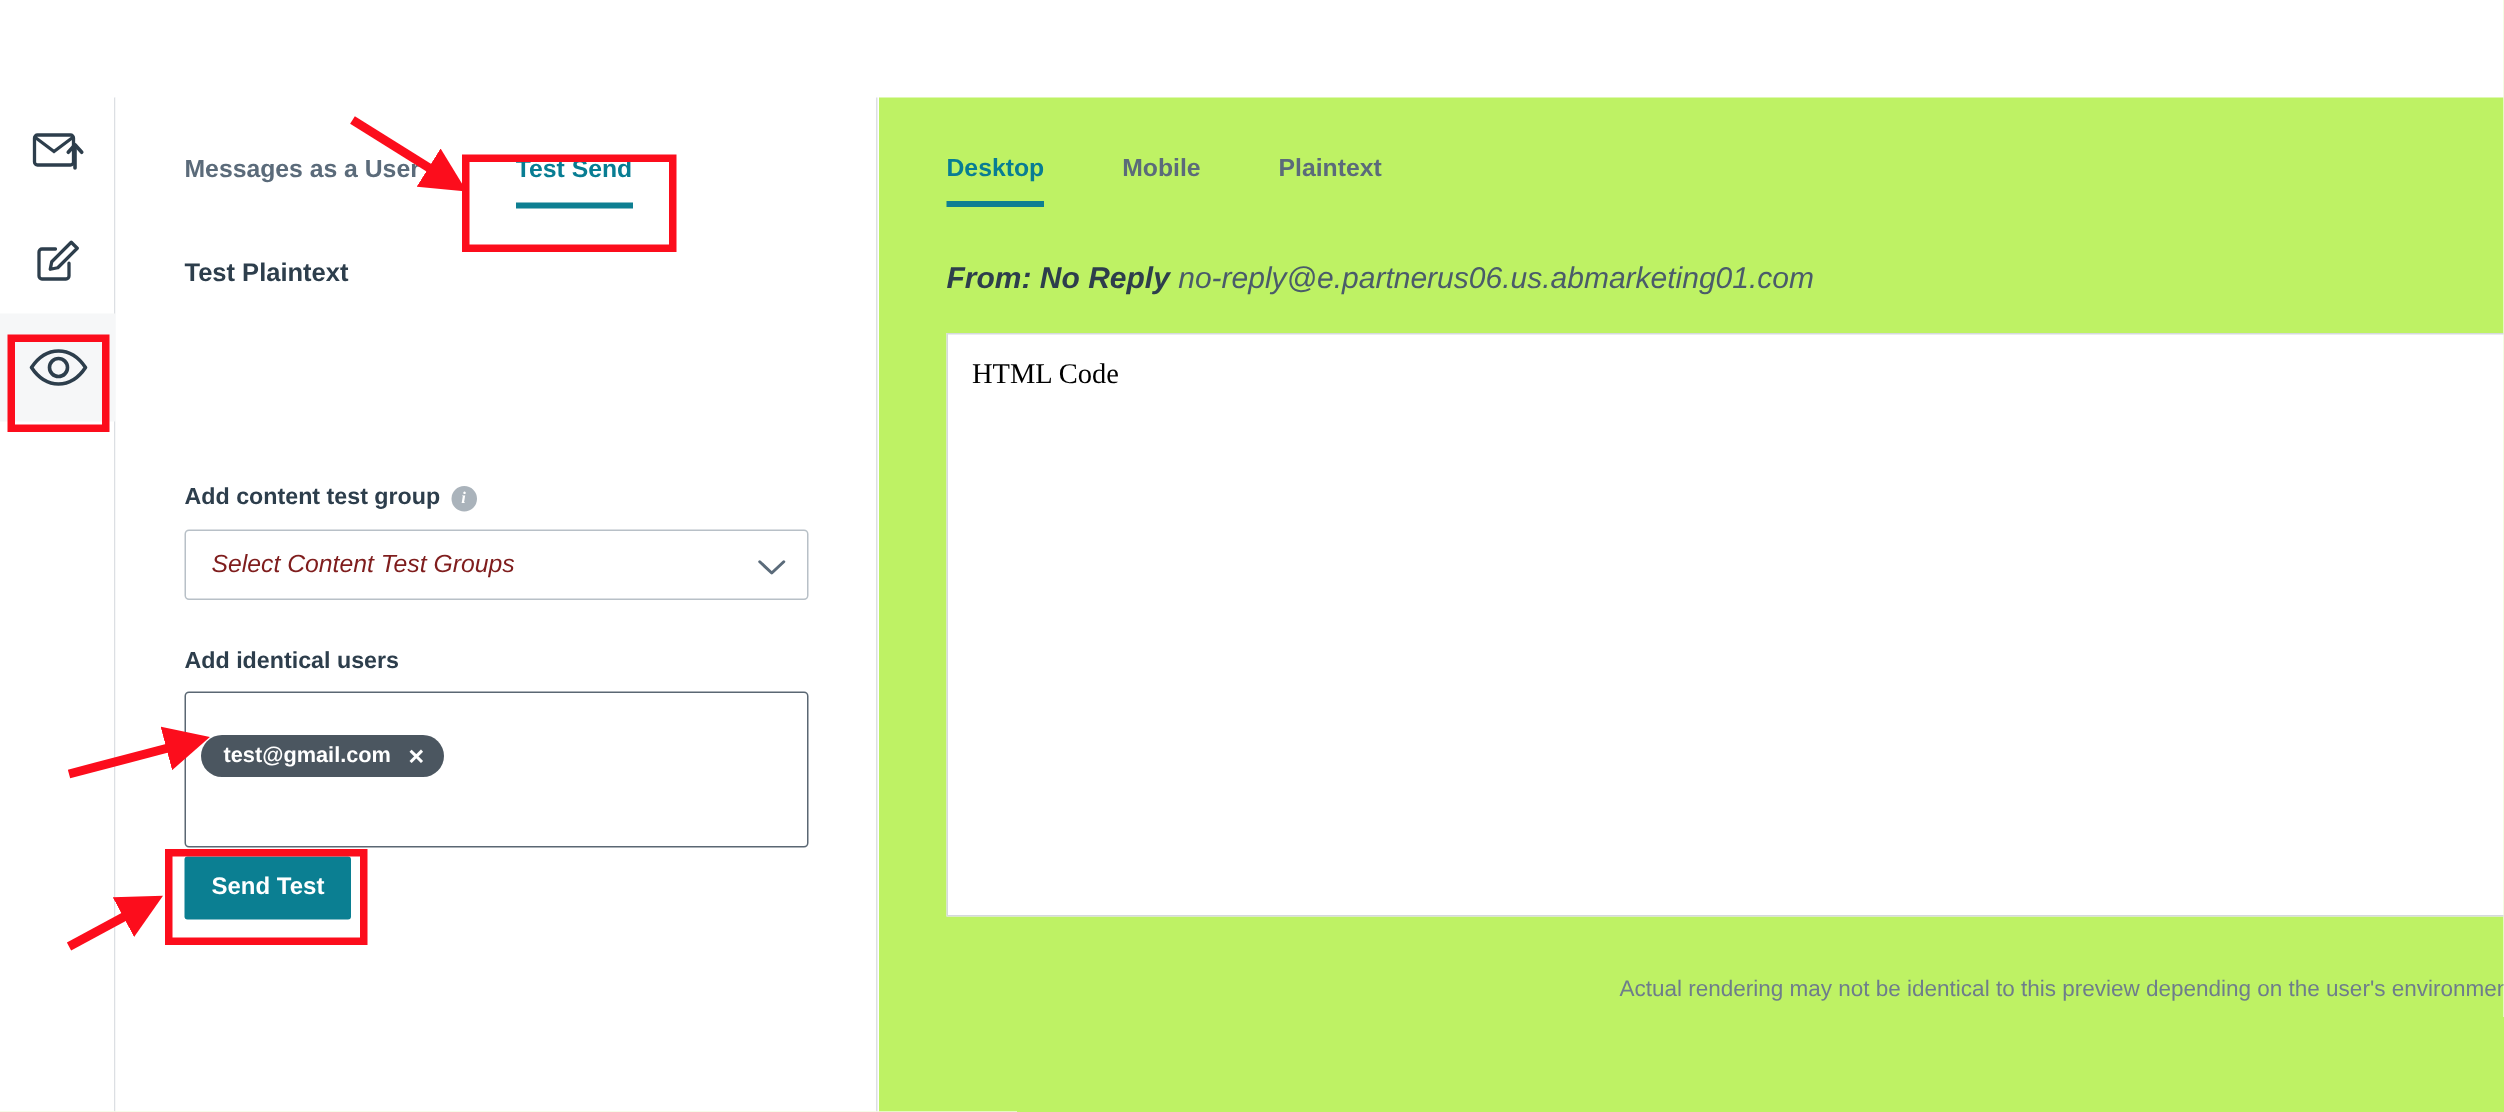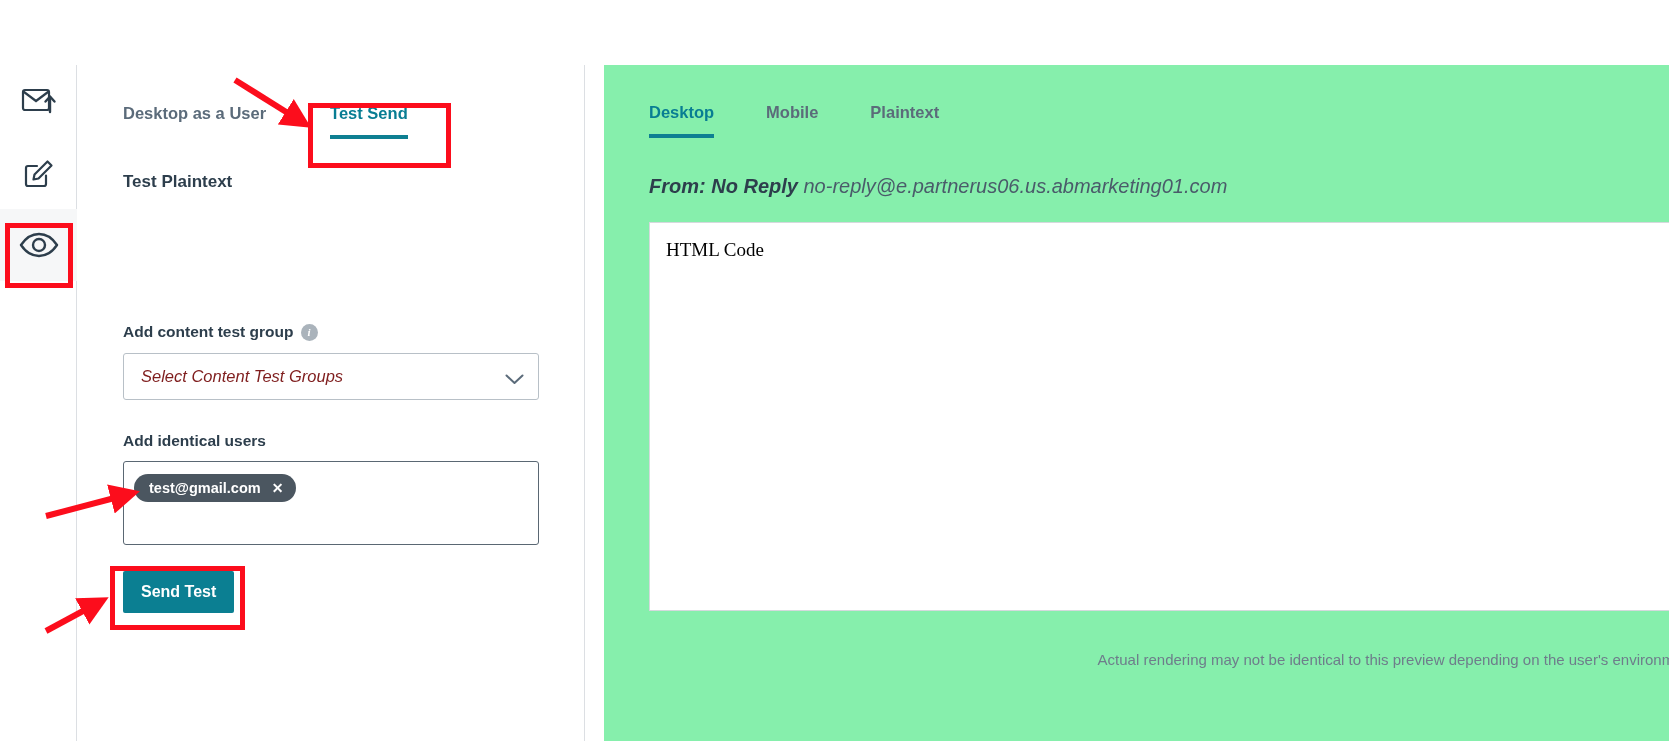--- a/index.html
+++ b/index.html
@@ -86,23 +86,23 @@
     padding: 0 14px 0 17px; cursor: pointer;
   }
   .select-box .ph {
     font-size: 16.5px; font-style: italic; color: #7f1d1d;
   }
   .chev { width: 19px; height: 11px; }
 
   .label-group2 { position: absolute; left: 46px; top: 367px; }
 
   .chips-box {
-    position: absolute; left: 46px; top: 396px; width: 416px; height: 84px;
+    position: absolute; left: 46px; top: 396px; width: 416px; height: 104px;
     border: 1px solid #5a6773; border-radius: 3px; background: #fff;
-    padding: 12px 10px;
+    padding: 28px 10px;
   }
   .chip {
     display: inline-flex; align-items: center; gap: 11px;
     background: #4b5660; color: #ffffff;
     border-radius: 16px; height: 28px; padding: 0 13px 0 15px;
     font-size: 14.5px; font-weight: bold; cursor: default;
   }
   .chip .chip-x {
     font-size: 14px; font-weight: bold; cursor: pointer; line-height: 1;
   }
@@ -111,22 +111,22 @@
     position: absolute; left: 46px; top: 506px;
     background: #0b7f92; color: #ffffff;
     border: none; border-radius: 2px;
     font-size: 16px; font-weight: bold;
     font-family: "Liberation Sans", sans-serif;
     padding: 12px 18px; cursor: pointer;
   }
 
   
   .right-panel {
-    position: absolute; left: 604px; top: 65px; right: 0; height: 676px;
-    background: #86efac;
+    position: absolute; left: 586px; top: 65px; right: 0; height: 676px;
+    background: #bef264;
   }
   .preview-tabs {
     position: absolute; left: 45px; top: 38px;
     display: flex; align-items: flex-start;
   }
   .ptab {
     font-size: 16.5px; font-weight: bold; color: #5b6b7a;
     margin-right: 52px; cursor: pointer; white-space: nowrap;
   }
   .ptab.active { color: #087d93; }
@@ -198,21 +198,21 @@
         </svg>
       </span>
     </div>
 
   </div>
 
   <div class="left-panel">
 
     <div class="tabs-row">
       <div class="tab">
-        <span>Desktop as a User</span>
+        <span>Messages as a User</span>
         <span class="tab-underline"></span>
       </div>
       <div class="tab tab-second active">
         <span>Test Send</span>
         <span class="tab-underline"></span>
       </div>
     </div>
 
     <div class="section-title">Test Plaintext</div>
 

